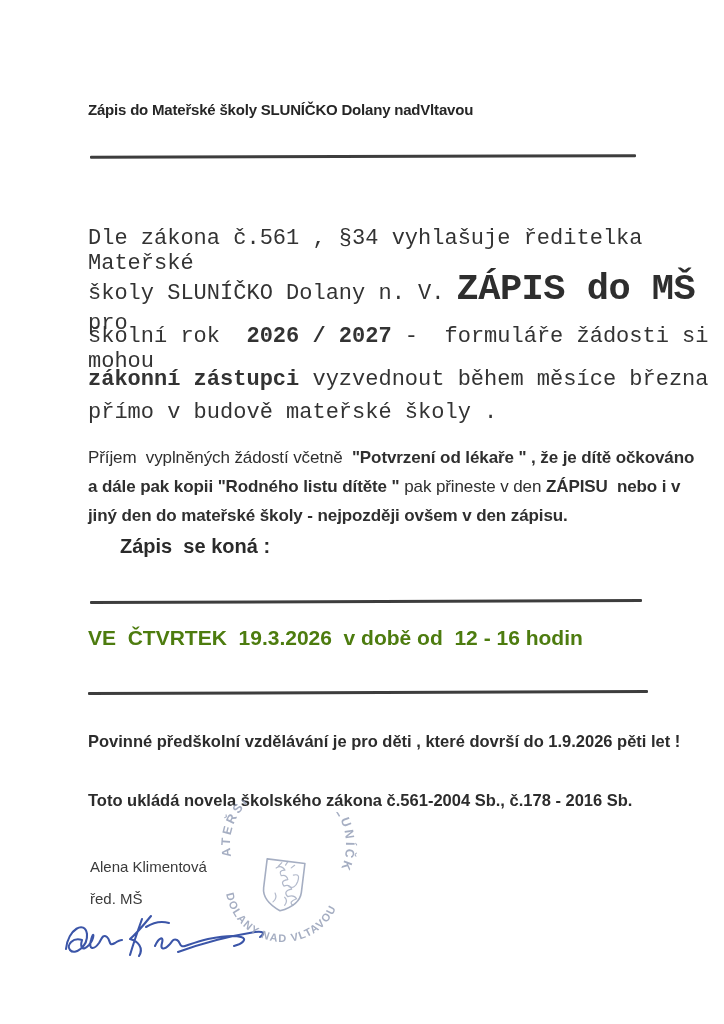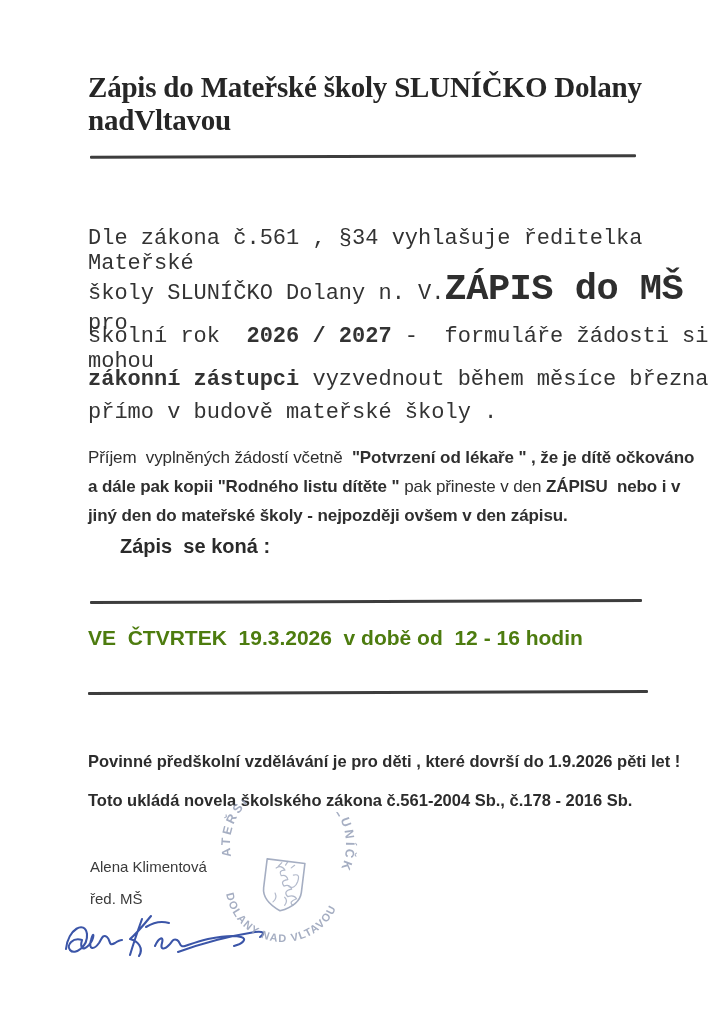--- a/index.html
+++ b/index.html
@@ -6,41 +6,41 @@
   .page{
     position:relative;
     width:724px;height:1024px;
     background:#ffffff;
     margin:0 auto;
     overflow:hidden;
     font-family:"Liberation Sans","DejaVu Sans",sans-serif;
     color:#333333;
   }
   .t{position:absolute;white-space:pre-wrap;line-height:1.15;}
-  .title{left:88px;top:71px;font-size:29px;font-weight:700;color:#262626;letter-spacing:-0.2px;font-family:Liberation Serif, serif;}
+  .title{left:88px;top:101px;font-size:15px;font-weight:700;color:#262626;letter-spacing:-0.2px;}
   .rule{position:absolute;height:3px;background:#3d3d3d;border-radius:1px;}
   .rule1{left:90px;top:155px;width:546px;transform:rotate(-0.15deg);}
   .rule2{left:90px;top:600px;width:552px;transform:rotate(-0.2deg);}
   .rule3{left:88px;top:691px;width:560px;transform:rotate(-0.2deg);}
   .body-line{font-size:22px;color:#333;font-family:Liberation Mono, monospace;}
   .l1{left:88px;top:226px;}
   .l2{left:88px;top:268px;}
-  .l2 .big{font-size:37px;font-weight:700;color:#2e2e2e;letter-spacing:-0.5px;}
+  .l2 .big{font-size:37px;font-weight:700;color:#2e2e2e;letter-spacing:-0.5px;margin-left:12px;}
   .l3{left:88px;top:324px;}
   .l4{left:88px;top:367px;}
   .l5{left:88px;top:400px;}
   .b{font-weight:700;}
   .instr{font-size:17px;color:#2f2f2f;letter-spacing:-0.1px;}
   .i1{left:88px;top:448px;}
   .i2{left:88px;top:477px;}
   .i3{left:88px;top:506px;}
   .event-label{left:120px;top:535px;font-size:20px;font-weight:700;color:#2a2a2a;}
   .event-date{left:88px;top:626px;font-size:21px;font-weight:700;color:#4d7c0f;}
   .note{font-size:16.5px;font-weight:700;color:#2c2c2c;}
-  .n1{left:88px;top:752px;}
+  .n1{left:88px;top:732px;}
   .n2{left:88px;top:791px;}
   .sig-name{left:90px;top:858px;font-size:15px;color:#3a3a3a;text-align:center;}
   .sig-role{left:90px;top:890px;font-size:15px;color:#3a3a3a;}
   .signature-svg{position:absolute;left:58px;top:903px;}
   .stamp-svg{position:absolute;left:203px;top:806px;transform:rotate(7deg);opacity:0.85;}
   .stamp-text{font-family:"Liberation Sans","DejaVu Sans",sans-serif;font-weight:700;}
 </style>
 </head>
 <body>
 

